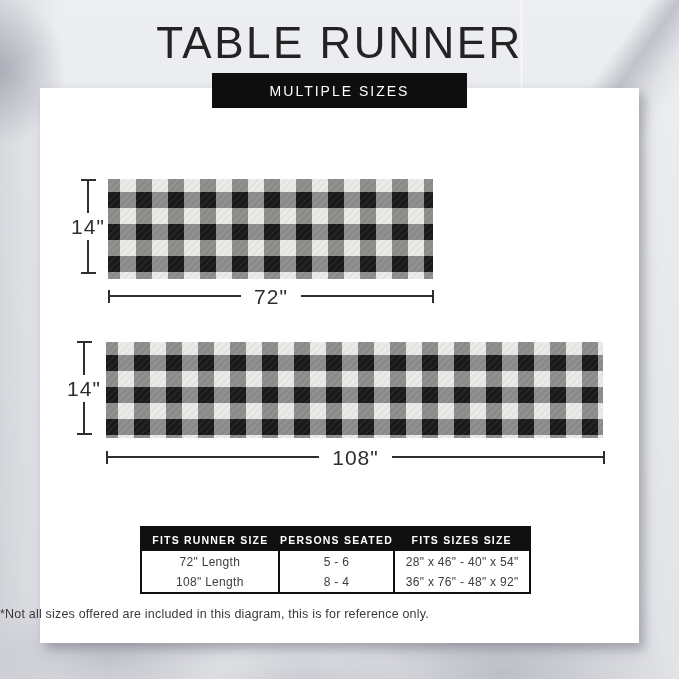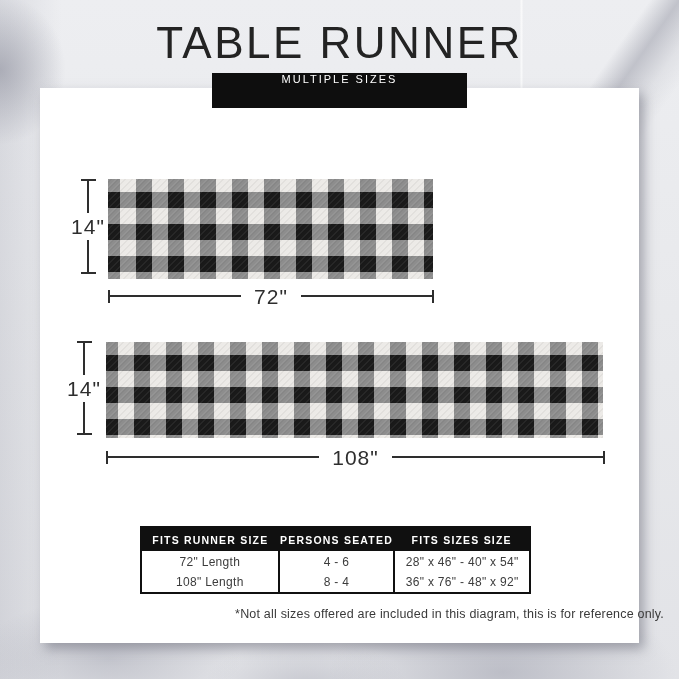--- a/index.html
+++ b/index.html
@@ -22,22 +22,22 @@
     background-position:0 0, 0 0, 469px 0, 0 0, 0 0, 0 0, 0 0, 0 0;
   }
   .page-title {
     position:absolute; left:0; right:0; top:21px; text-align:center;
     font-size:44px; font-weight:300; letter-spacing:2.5px; line-height:1;
     color:var(--text-dark, #232323);
   }
   .badge {
     position:absolute; left:212px; top:73px; width:255px; height:35px; z-index:5;
     background:var(--badge-bg, #0e0e0e); color:var(--badge-text, #ffffff);
-    display:flex; align-items:flex-start; justify-content:center;
-    font-size:11px; font-weight:500; letter-spacing:2px;
+    display:flex; align-items:center; justify-content:center;
+    font-size:14px; font-weight:500; letter-spacing:2px;
   }
   .card {
     position:absolute; left:40px; top:88px; width:599px; height:555px;
     background:var(--card-bg, #ffffff);
     box-shadow:5px 6px 11px rgba(96,98,112,.5);
   }
   .check {
     position:absolute;
     background-color:var(--check-white, #eceae7);
     background-image:
@@ -80,21 +80,21 @@
     height:24px; text-align:center; vertical-align:middle;
   }
   .size-table td {
     border-left:2px solid var(--table-border,#101010);
     border-right:2px solid var(--table-border,#101010);
     color:var(--table-cell-text,#3c3c3c);
     font-size:12px; letter-spacing:.3px; height:21px;
     text-align:center; vertical-align:middle; background:#ffffff;
   }
   .footnote {
-    position:absolute; left:0; right:15px; top:607px; text-align:right;
+    position:absolute; left:0; right:15px; top:607px; text-align:left;
     font-size:12.5px; letter-spacing:.2px; color:var(--footnote-text,#3a3a3a);
   }
 </style>
 </head>
 <body>
 
 <div class="stage">
 
   <div class="page-title">TABLE RUNNER</div>
 
@@ -145,21 +145,21 @@
     <thead>
       <tr>
         <th>FITS RUNNER SIZE</th>
         <th>PERSONS SEATED</th>
         <th>FITS SIZES SIZE</th>
       </tr>
     </thead>
     <tbody>
       <tr>
         <td>72" Length</td>
-        <td>4 - 6</td>
+        <td>5 - 6</td>
         <td>28" x 46" - 40" x 54"</td>
       </tr>
       <tr>
         <td>108" Length</td>
         <td>8 - 4</td>
         <td>36" x 76" - 48" x 92"</td>
       </tr>
     </tbody>
   </table>
 

